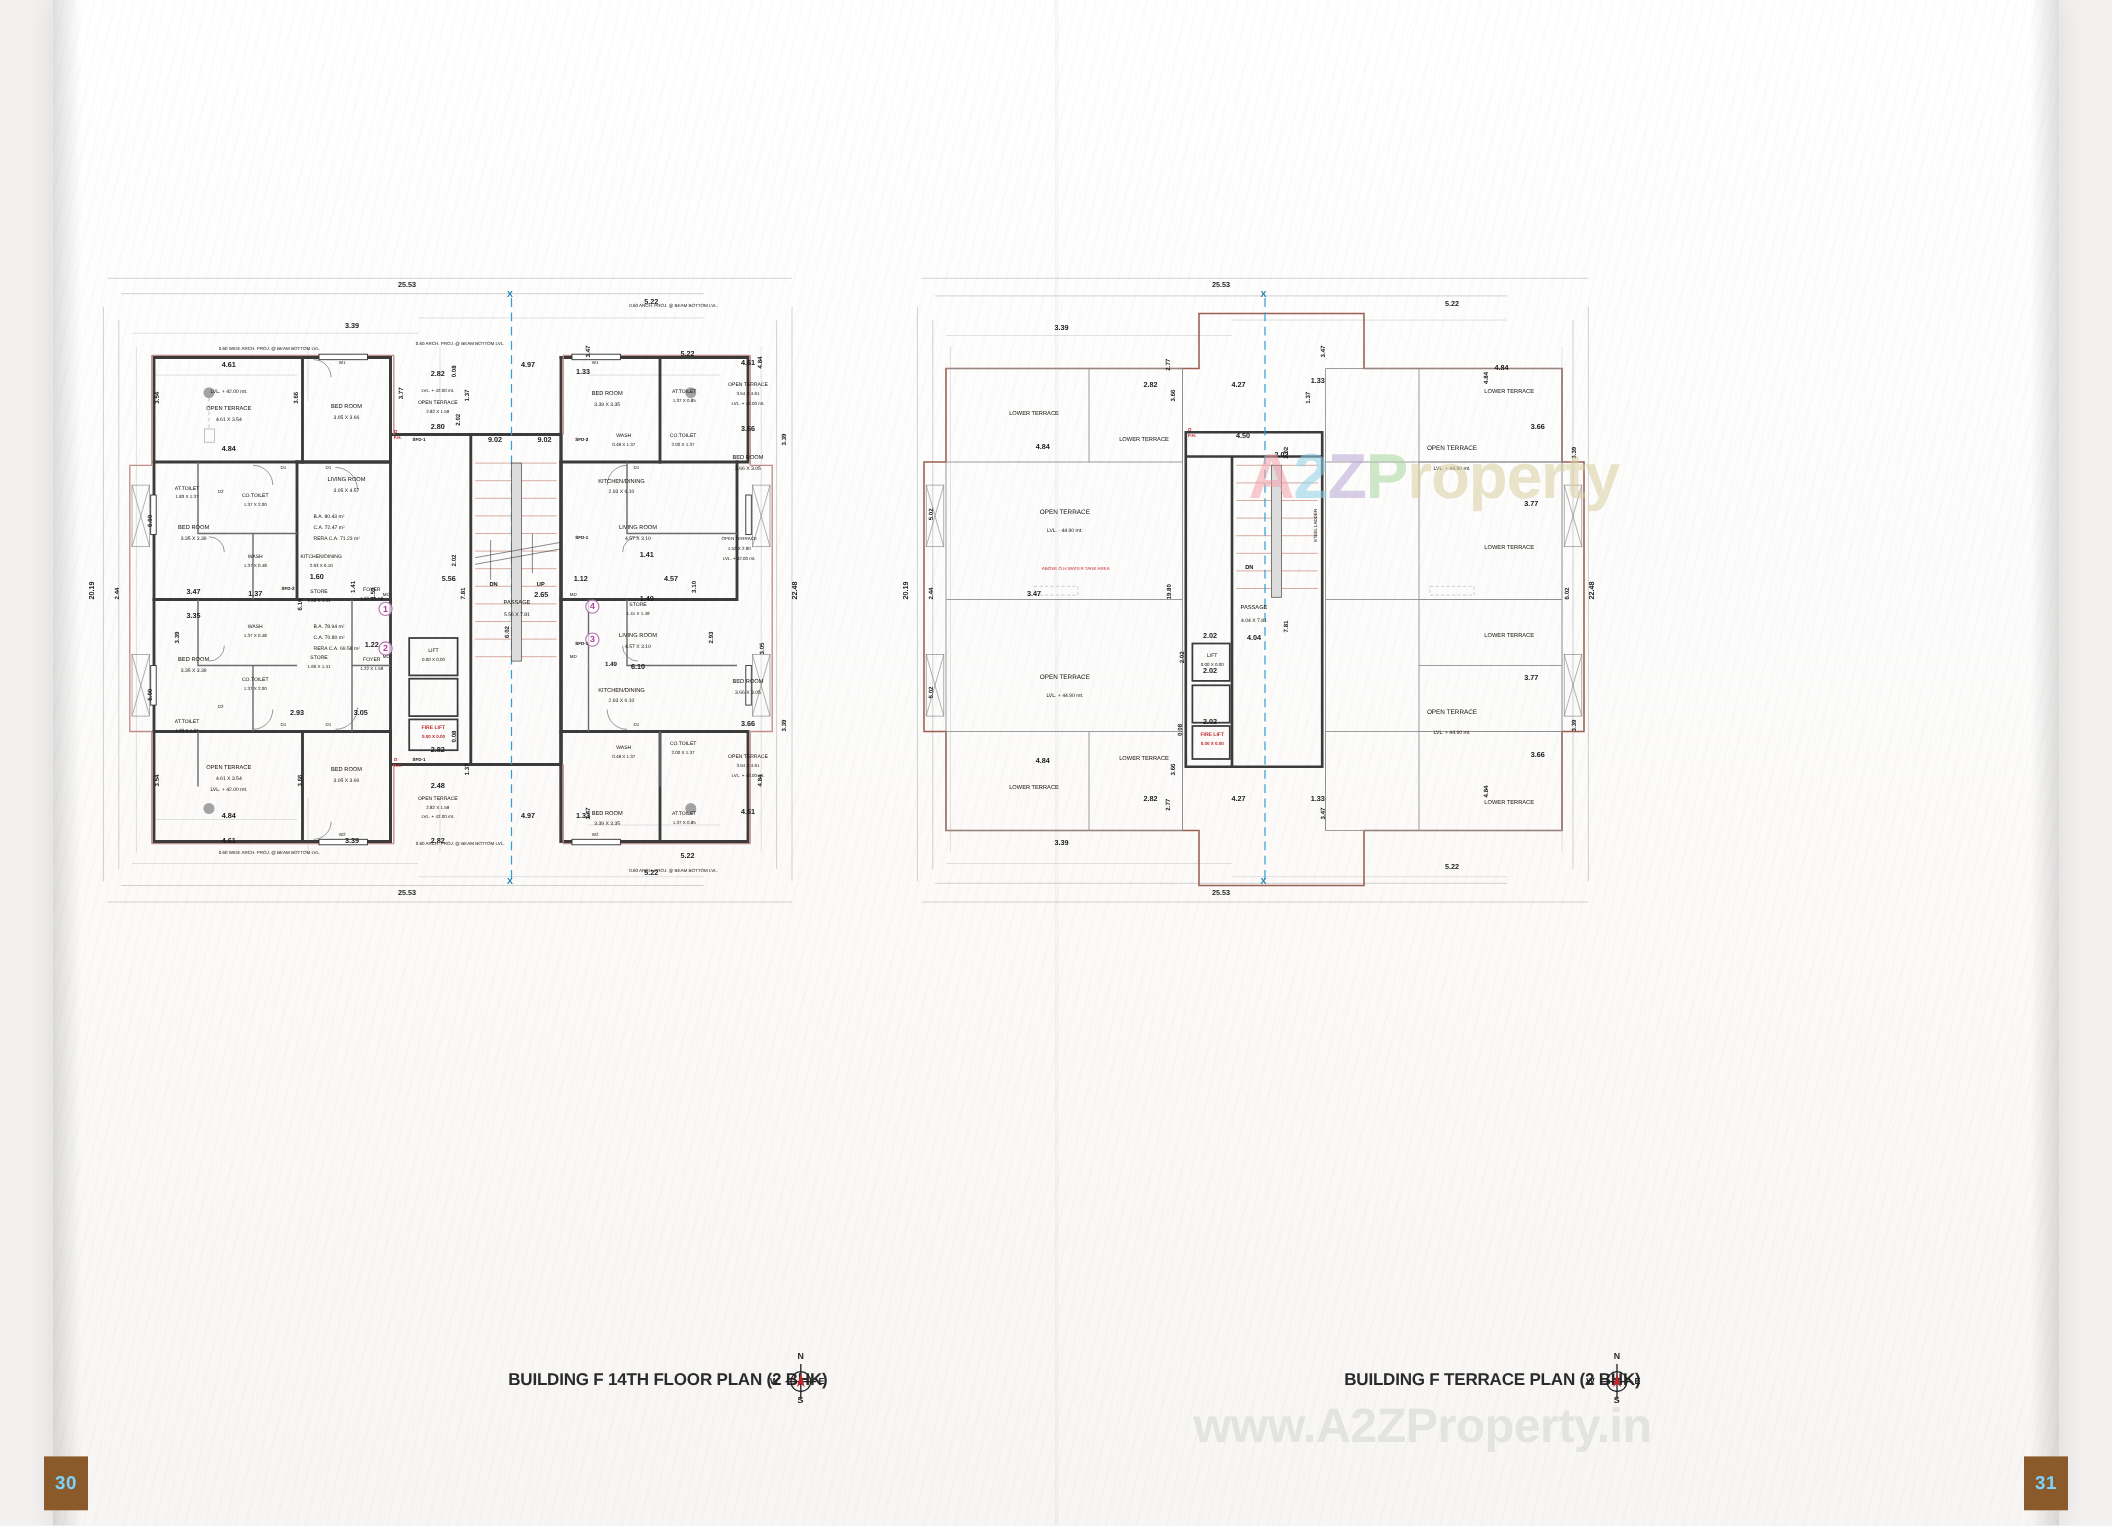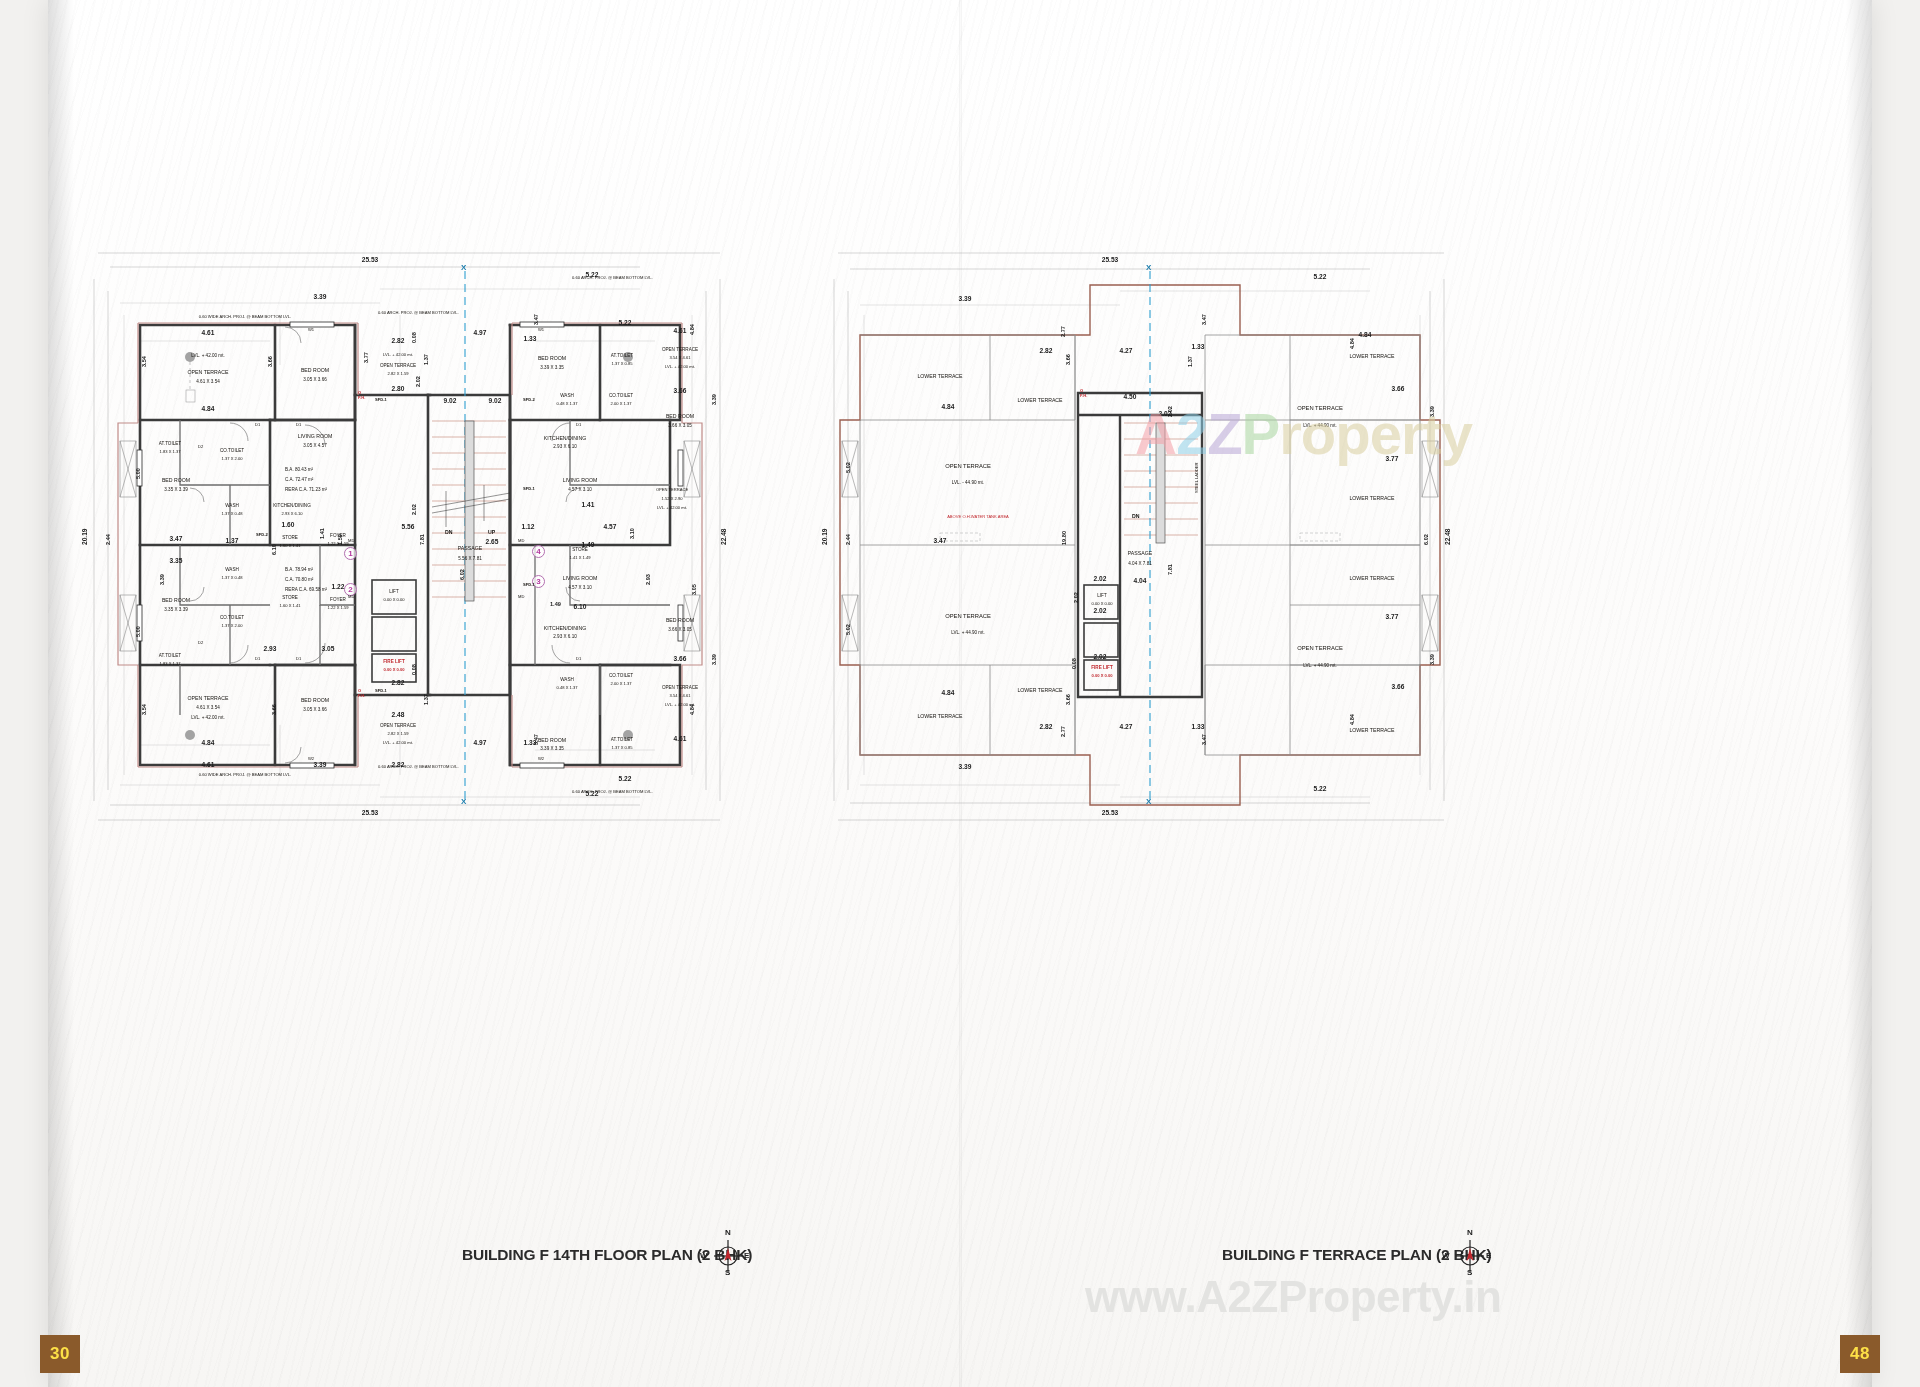--- a/index.html
+++ b/index.html
@@ -28,22 +28,22 @@
     position:absolute; left:911px; top:0; width:3px; height:1387px;
     background:linear-gradient(90deg,rgba(0,0,0,.05),rgba(0,0,0,.02),rgba(0,0,0,.05));
   }
   .edge-shadow-l{position:absolute;left:0;top:0;width:26px;height:1387px;
     background:linear-gradient(90deg,rgba(0,0,0,.13),rgba(0,0,0,0));}
   .edge-shadow-r{position:absolute;right:0;top:0;width:26px;height:1387px;
     background:linear-gradient(270deg,rgba(0,0,0,.13),rgba(0,0,0,0));}
 
   
   .page-num{
-    position:absolute; bottom:14px; width:40px; height:38px;
-    background:#8a5a2b; color:#fde047; font-size:17px; font-weight:bold;
+    position:absolute; bottom:14px; width:40px; height:49px;
+    background:#8a5a2b; color:#7dd3fc; font-size:17px; font-weight:bold;
     display:flex; align-items:center; justify-content:center;
     letter-spacing:.5px;
   }
   #page-num-left{ left:40px; }
   #page-num-right{ right:40px; }
 
   
   .plan{ position:absolute; }
   #plan-left { left:80px;  top:245px; width:660px; height:600px; }
   #plan-right{ left:820px; top:245px; width:640px; height:600px; }
@@ -748,13 +748,13 @@
   <div class="cmp-ltr" style="left:38px;top:19px;">E</div>
   <div class="cmp-ltr" style="left:-6px;top:19px;">W</div>
 </div>
 
 <div id="watermark-brand">
   <span class="w-a">A</span><span class="w-2">2</span><span class="w-z">Z</span><span class="w-p">P</span><span class="w-rest">roperty</span>
 </div>
 <div id="watermark-url">www.A2ZProperty.in</div>
 
 <div class="page-num" id="page-num-left">30</div>
-<div class="page-num" id="page-num-right">48</div>
+<div class="page-num" id="page-num-right">31</div>
 
 </body></html>

